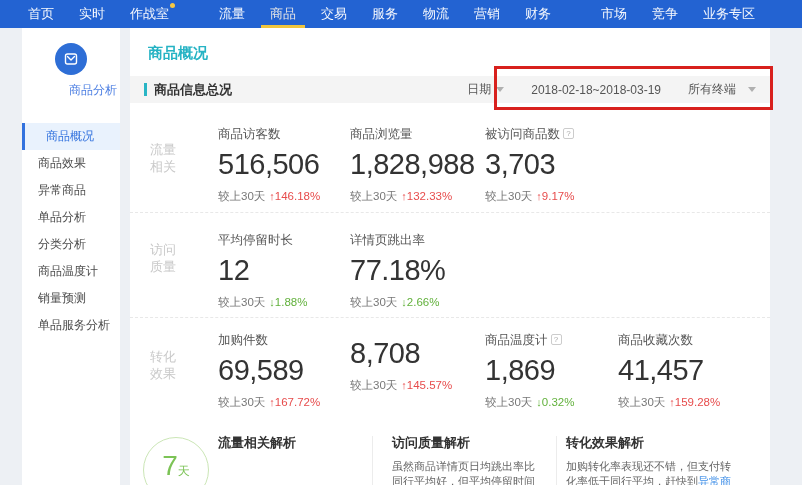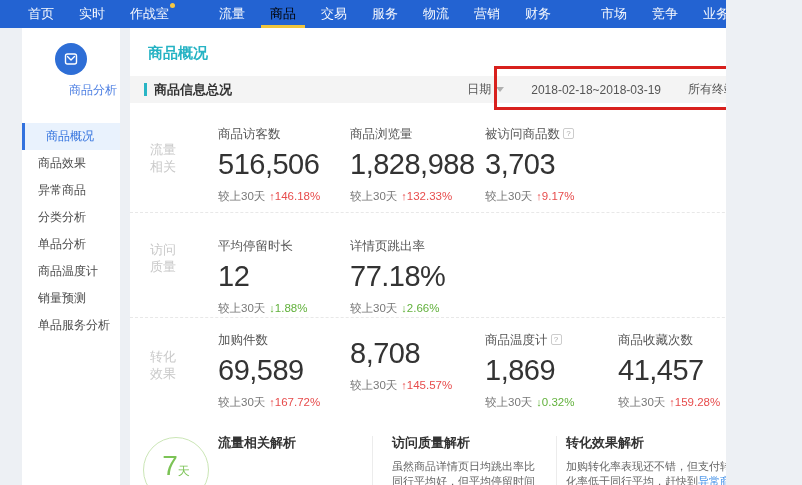--- a/index.html
+++ b/index.html
@@ -1,25 +1,25 @@
 <!DOCTYPE html>
 <html><head>
 <meta charset="utf-8">
 <style>
   * { margin:0; padding:0; box-sizing:border-box; }
   html,body { width:802px; height:485px; }
   body { font-family:"Liberation Sans","DejaVu Sans",sans-serif; background:#edf0f4; overflow:hidden; }
-  #screen { position:relative; width:726px; height:485px; overflow:hidden; }
+  #screen { position:relative; width:802px; height:485px; overflow:hidden; }
 
   
   .topnav { position:absolute; left:0; top:0; width:802px; height:28px; background:#2363d2;
             display:flex; align-items:center; padding-left:28px; z-index:3; }
   .nav-item { position:relative; color:rgba(255,255,255,.96); font-size:13px; margin-right:25px;
               height:28px; line-height:28px; cursor:pointer; white-space:nowrap; }
-  .nav-item.active { color:#000000; }
+  .nav-item.active { color:#e5e5e5; }
   .nav-underline { position:absolute; left:-9px; right:-9px; bottom:0; height:3px; background:#f0c53d; }
   .nav-div { width:1px; height:12px; background:rgba(255,255,255,.4); margin-right:25px; }
   .notif-dot { position:absolute; top:3px; right:-6px; width:5px; height:5px; border-radius:50%; background:#f6c844; }
 
   
   .sidebar { position:absolute; left:22px; top:28px; width:98px; height:457px; background:#fff; }
   .side-head { padding-top:15px; text-align:center; }
   .side-icon { width:32px; height:32px; border-radius:50%; background:#2e6ed6; margin:0 auto;
                display:flex; align-items:center; justify-content:center; }
   .side-group-label { margin-top:7px; color:#4a7de2; font-size:12px;padding-left:44px; }
@@ -47,21 +47,21 @@
                     border:3px solid #d8201d; z-index:6; pointer-events:none; }
 
   
   .mrow { position:absolute; left:0; width:640px; }
   .mrow.r1 { top:73px; height:111px; }
   .mrow.r2 { top:184px; height:105px; border-top:1px dashed #e8e8e8; }
   .mrow.r3 { top:289px; height:117px; border-top:1px dashed #e8e8e8; }
   .grp-label { position:absolute; left:20px; color:#c9c9c9; font-size:13px; line-height:17px; }
   .r1 .grp-label { top:40px; } .r2 .grp-label { top:28px;text-align:center; } .r3 .grp-label { top:30px; }
   .metric { position:absolute; width:132px; }
-  .r1 .metric { top:25px; } .r2 .metric { top:25px; } .r3 .metric { top:14px; }
+  .r1 .metric { top:25px; } .r2 .metric { top:19px; } .r3 .metric { top:14px; }
   .m-label { font-size:12.5px; color:#555; white-space:nowrap; }
   .help-badge { display:inline-block; width:11px; height:11px; line-height:10px; text-align:center;
                 border:1px solid #ccc; border-radius:2px; color:#aaa; font-size:8px;
                 vertical-align:2px; margin-left:3px; cursor:pointer; }
   .m-value { font-size:29px; color:#333; margin-top:5px; letter-spacing:-0.5px; white-space:nowrap; }
   .m-compare { font-size:11.5px; color:#777; margin-top:8px; white-space:nowrap; }
   .trend { margin-left:4px; }
   .trend.up { color:#e74c4c; }
   .trend.down { color:#62b13c; }
   .trend .arr { font-size:11px; }
@@ -115,22 +115,22 @@
             <rect x="2.5" y="3" width="11" height="10" rx="2" fill="none" stroke="#fff" stroke-width="1.4"></rect>
             <path d="M4.5 5.5 L8 9 L11.5 5.5" fill="none" stroke="#fff" stroke-width="1.4" stroke-linecap="round" stroke-linejoin="round"></path>
           </svg>
       </div>
       <div class="side-group-label">商品分析</div>
     </div>
     <div class="side-menu">
       <div class="side-item active">商品概况</div>
       <div class="side-item">商品效果</div>
       <div class="side-item">异常商品</div>
+      <div class="side-item">单品分析</div>
       <div class="side-item">分类分析</div>
-      <div class="side-item">单品分析</div>
       <div class="side-item">商品温度计</div>
       <div class="side-item">销量预测</div>
       <div class="side-item">单品服务分析</div>
     </div>
   </div>
 
   <div class="card">
     <div class="page-title">商品概况</div>
 
     <div class="section-bar">

